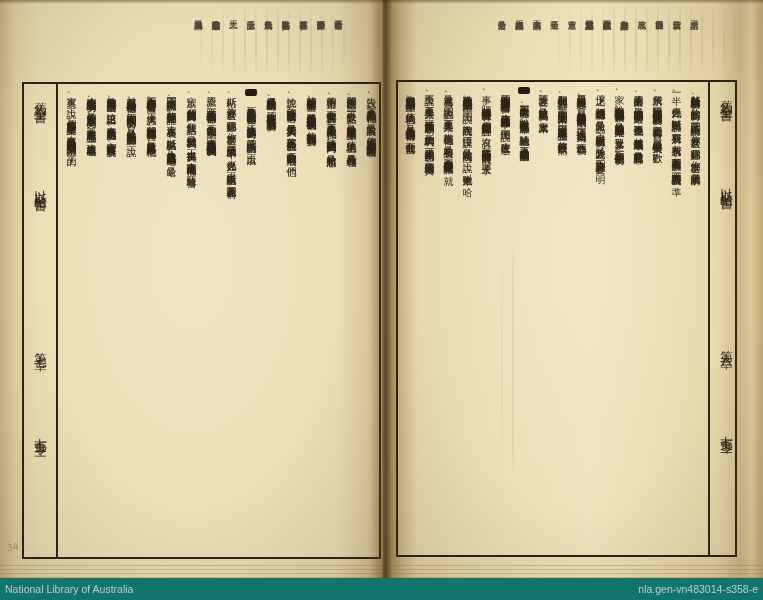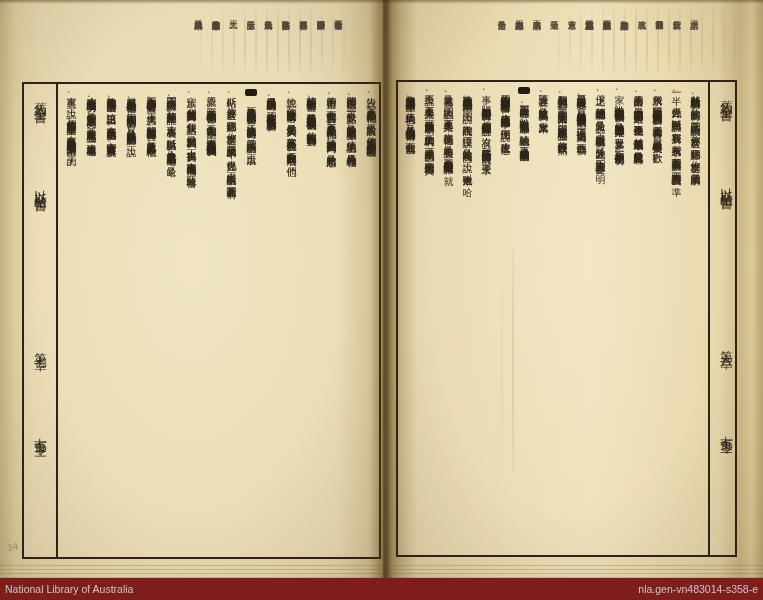--- a/index.html
+++ b/index.html
@@ -70,21 +70,21 @@
   .ann-r{left:17px;top:14px;width:300px;} 
   
   .bleed{
     position:absolute;pointer-events:none;opacity:.8;
     background:repeating-linear-gradient(90deg,rgba(105,85,50,.16) 0 2px,rgba(0,0,0,0) 2px 11px);
     -webkit-mask-image:radial-gradient(ellipse at 50% 50%,#000 30%,transparent 100%);
             mask-image:radial-gradient(ellipse at 50% 50%,#000 30%,transparent 100%);
   }
   
   .bar{
-    position:absolute;left:0;bottom:0;width:763px;height:22px;background:#7f1d1d;
+    position:absolute;left:0;bottom:0;width:763px;height:22px;background:#0f766e;
     display:flex;justify-content:space-between;align-items:center;
     padding:0 5px;box-sizing:border-box;z-index:10;
     font-family:"Liberation Sans","DejaVu Sans",sans-serif;
     font-size:10.5px;color:#c8c8c8;
   }
   .pencil{
     position:absolute;left:7px;bottom:26px;z-index:6;
     font-family:"DejaVu Sans",sans-serif;font-size:9px;color:#6d5f45;
     opacity:.55;transform:rotate(-10deg);
   }

